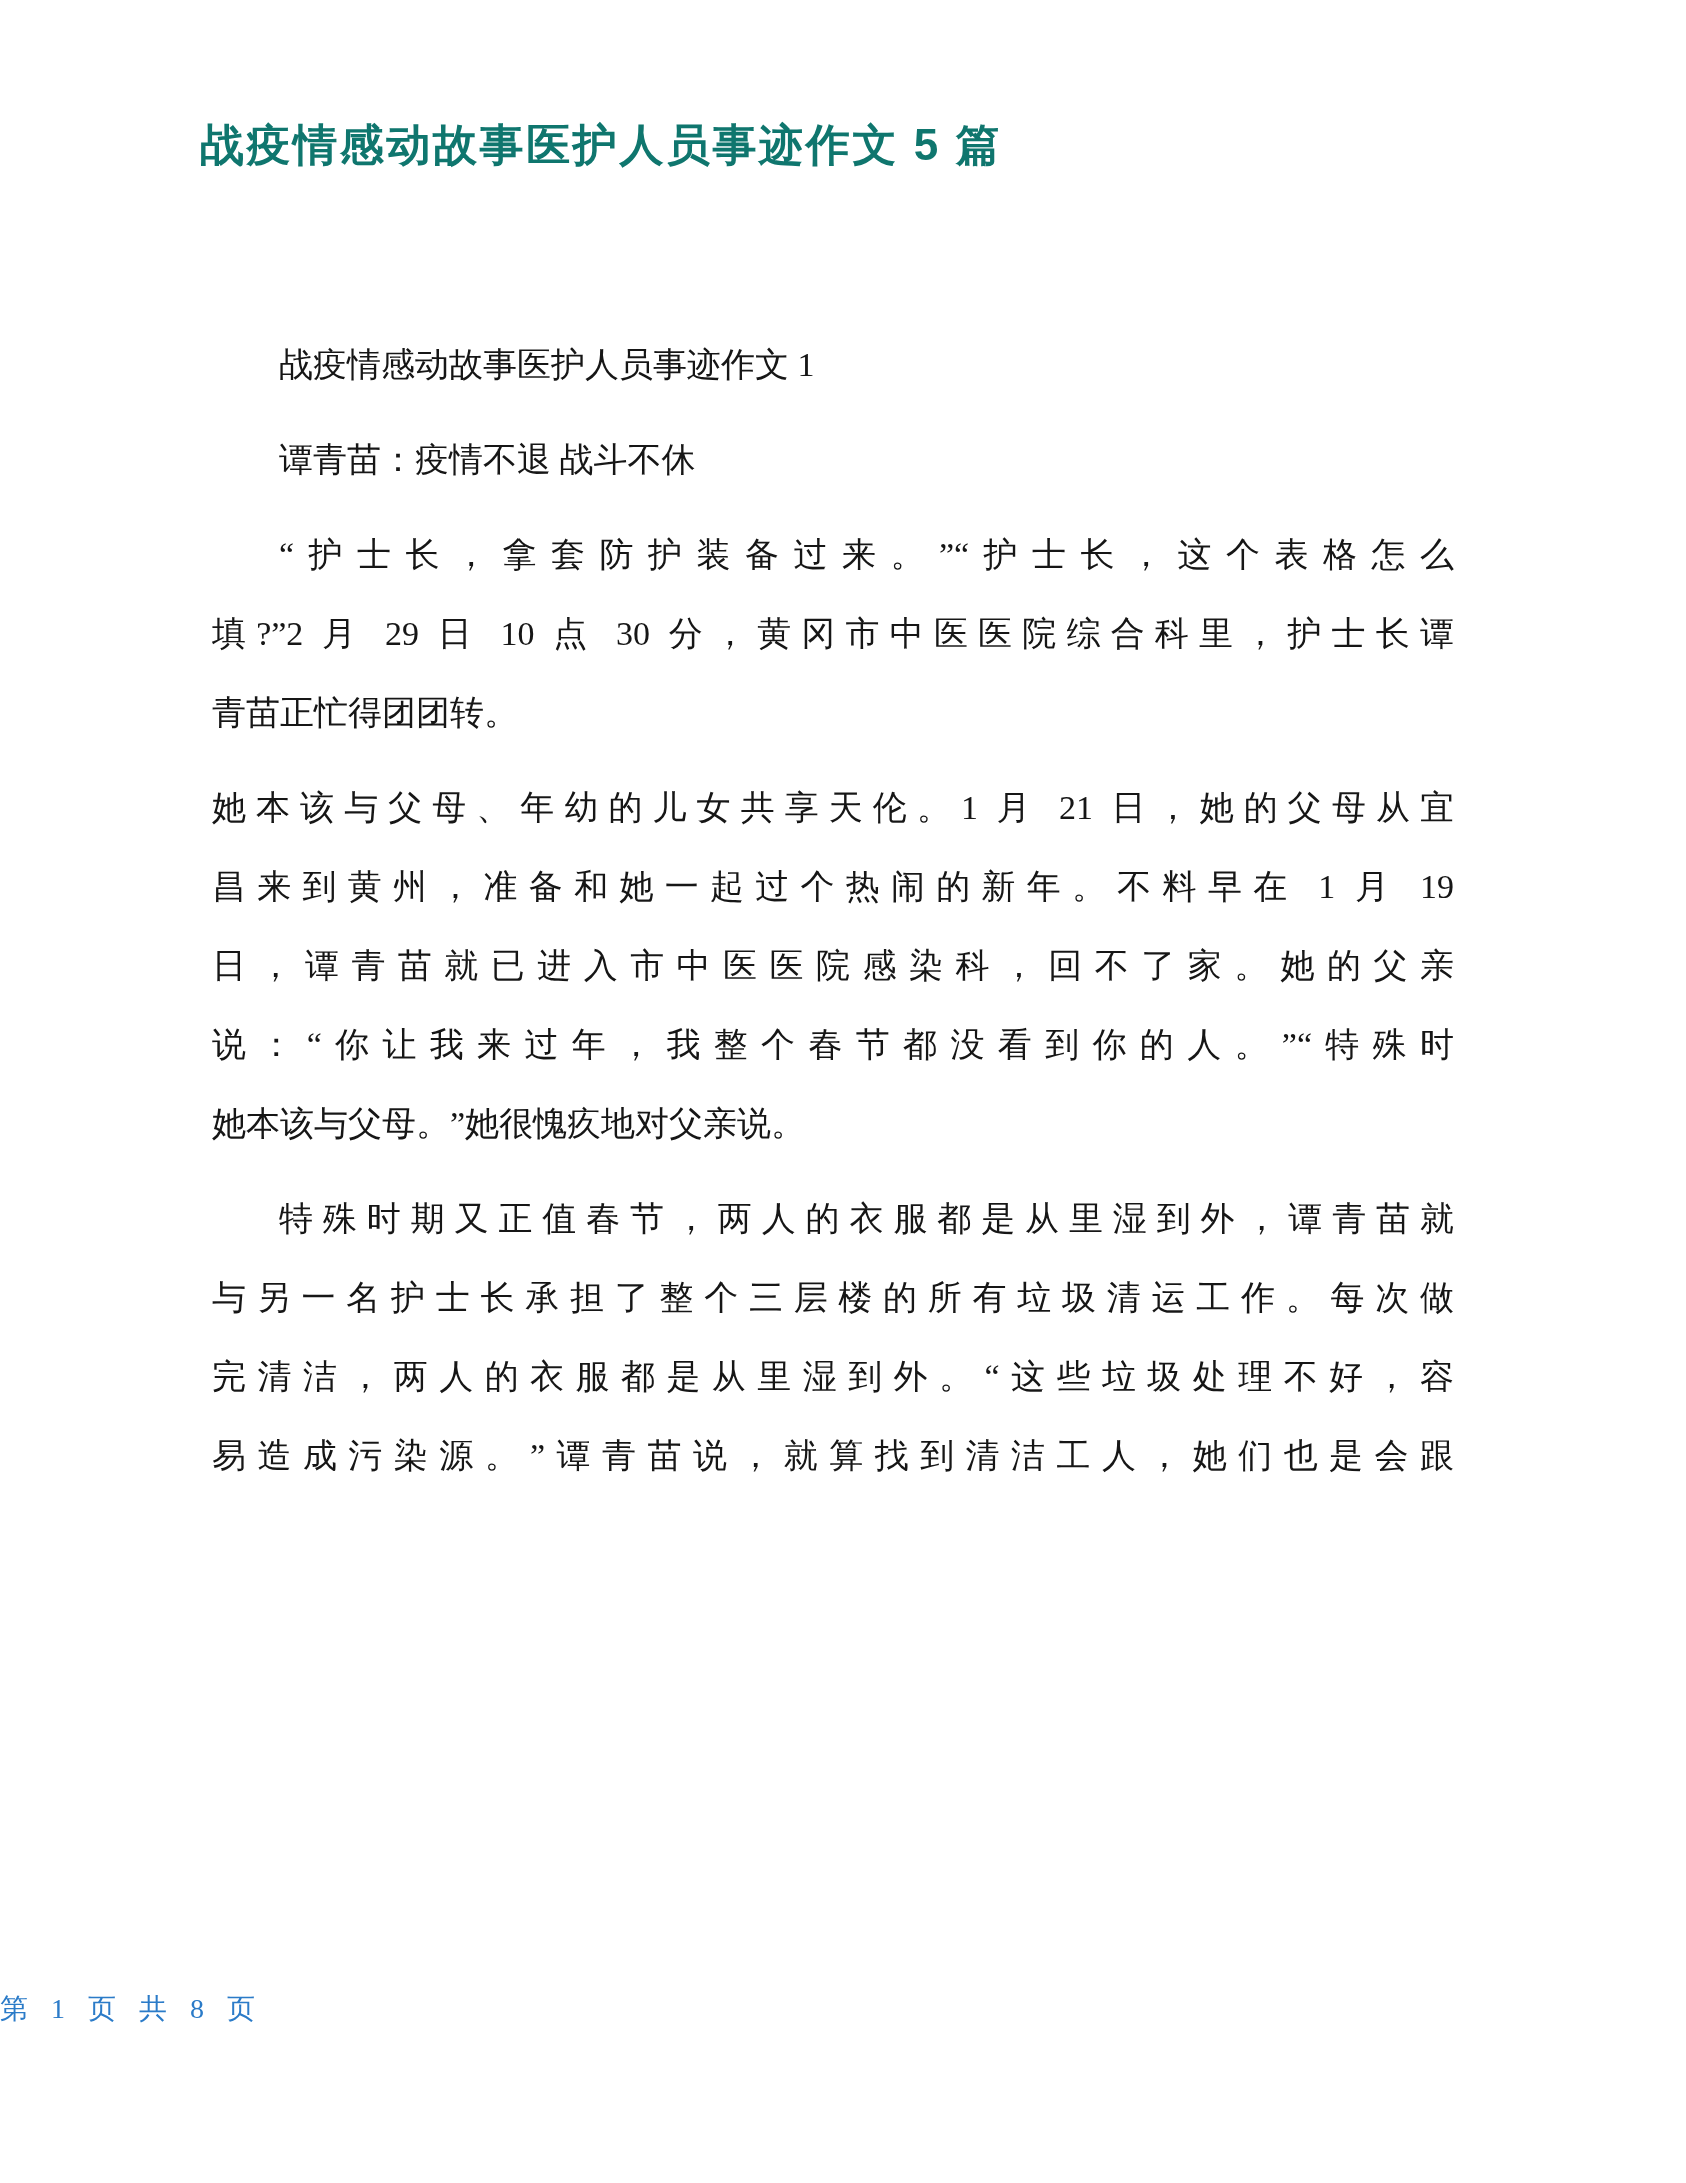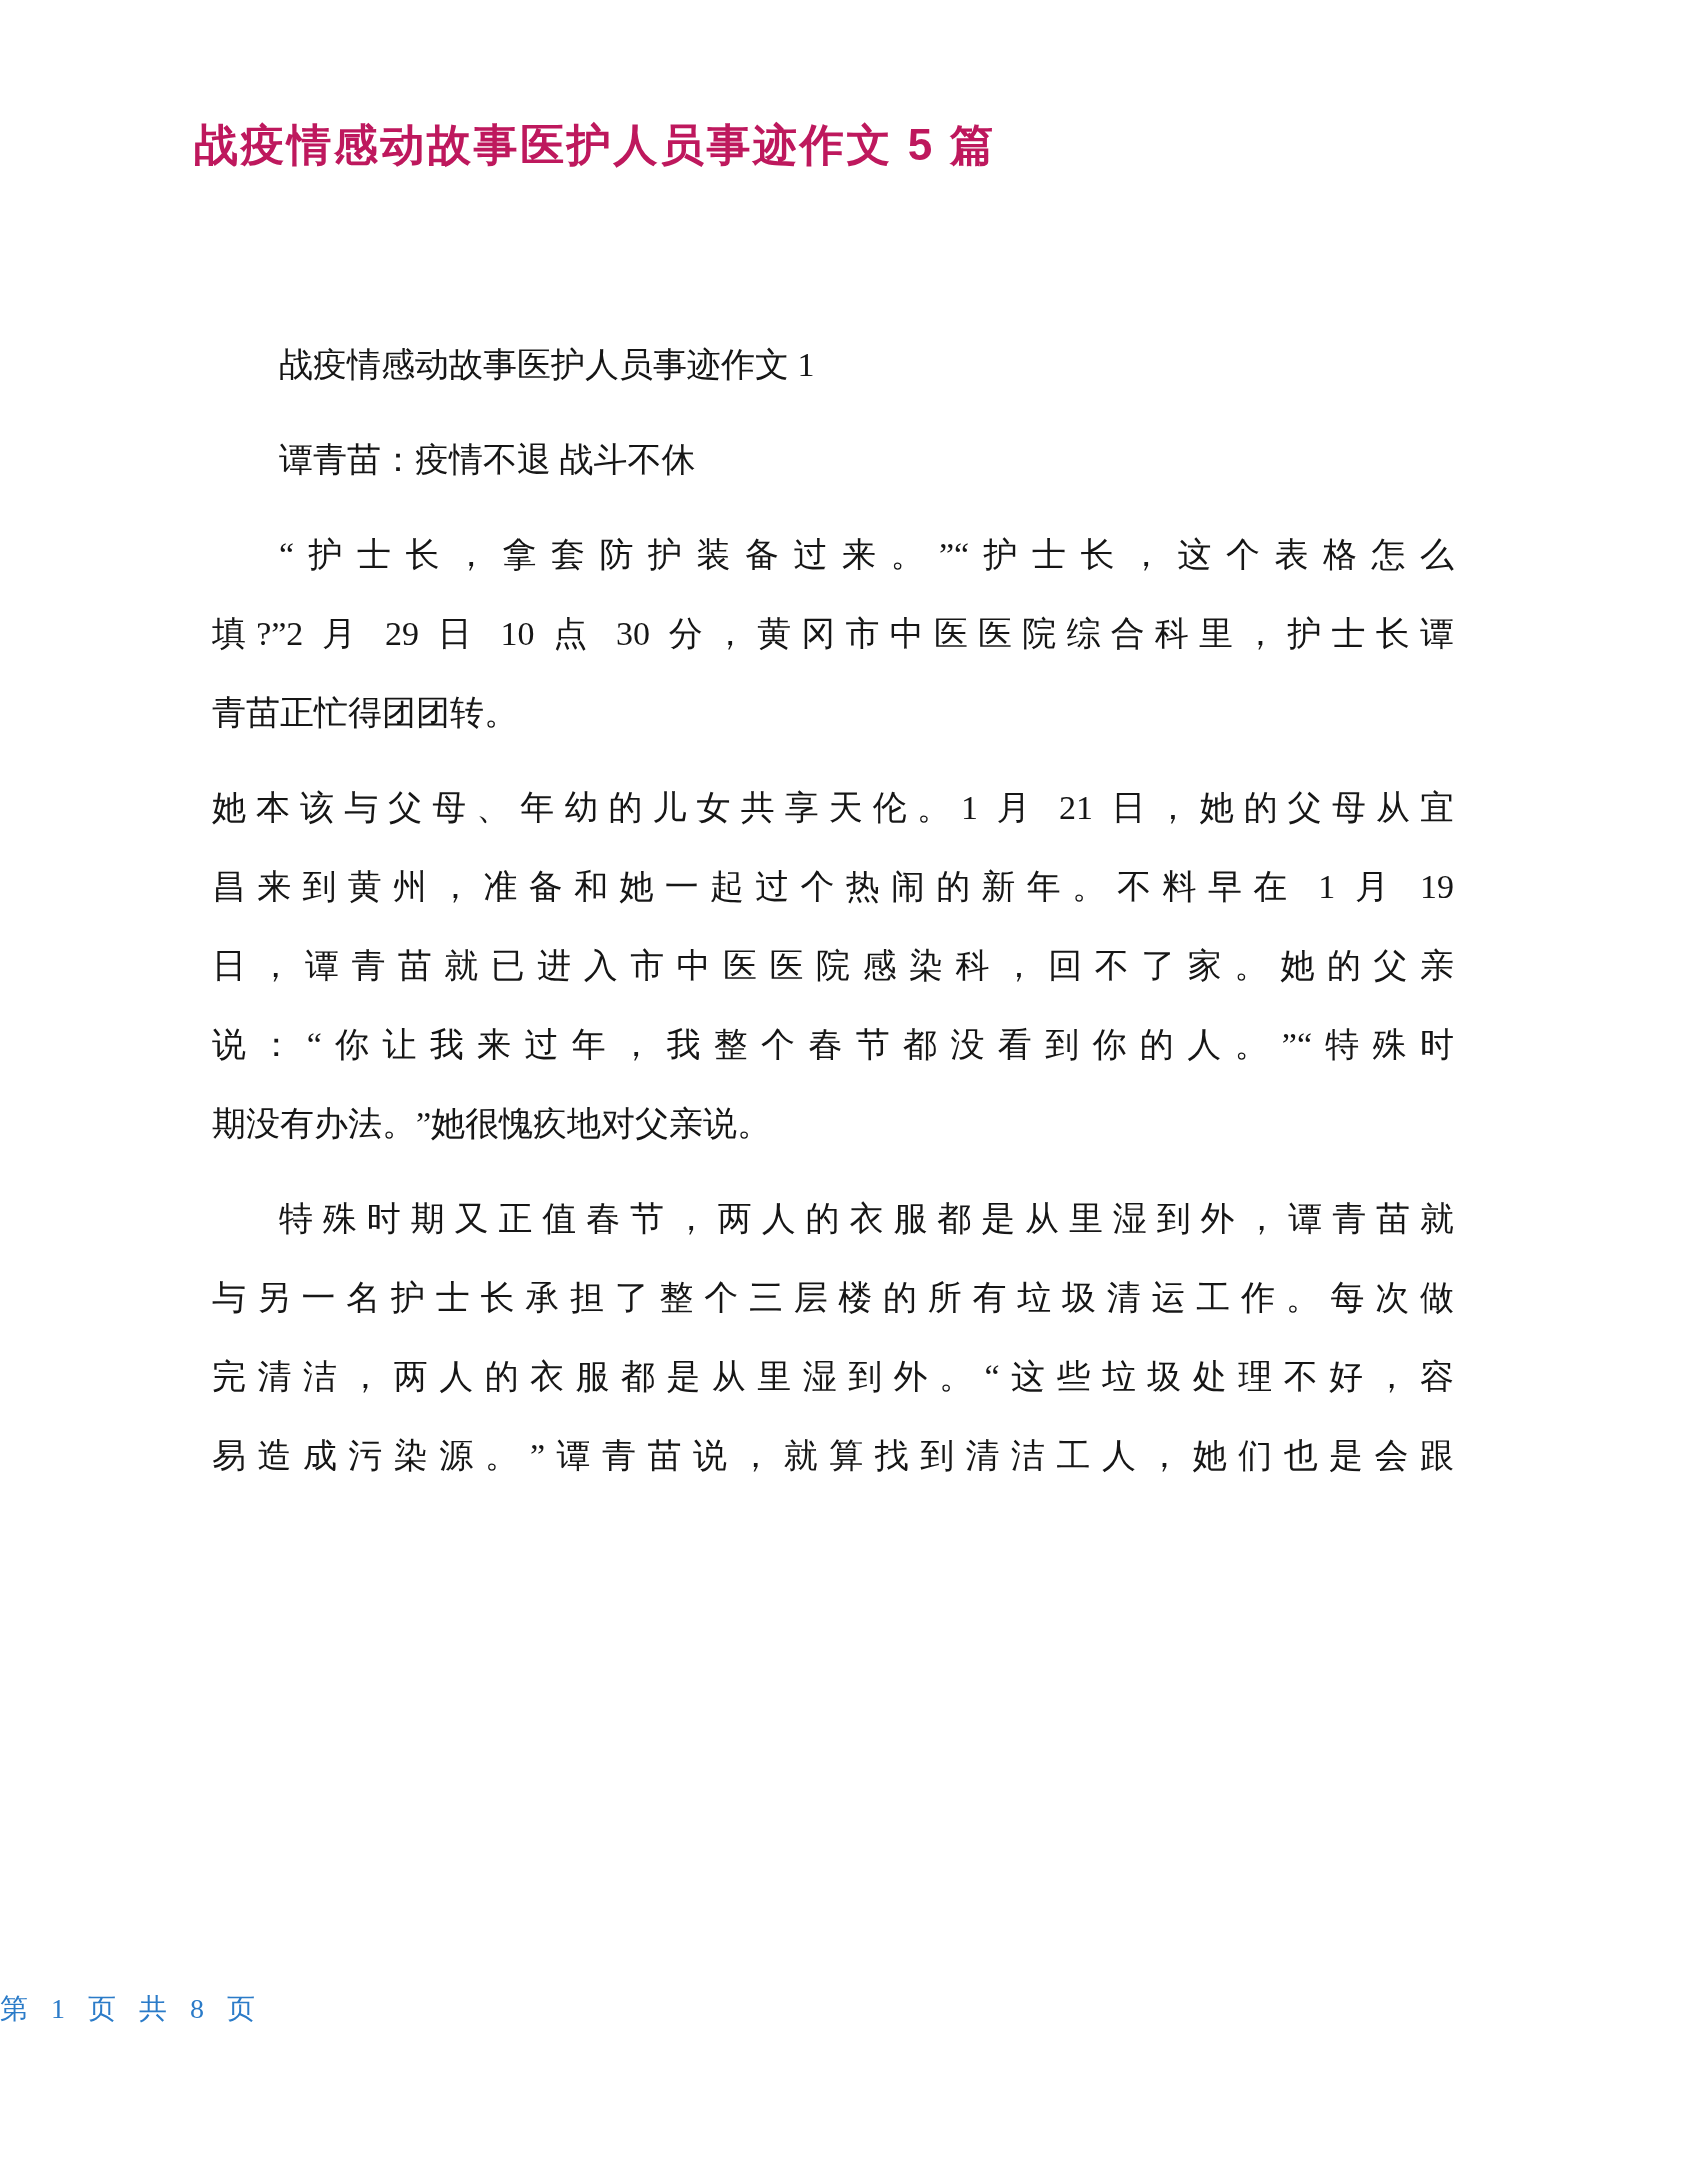--- a/index.html
+++ b/index.html
@@ -7,28 +7,28 @@
     position:relative;
     width:1687px;
     height:2183px;
     background:#ffffff;
     margin:0 auto;
     overflow:hidden;
     font-family:"Liberation Serif","DejaVu Serif",serif;
   }
   .title{
     position:absolute;
-    left:194px;
+    left:200px;
     top:116px;
     margin:0;
     font-family:"Liberation Sans","DejaVu Sans",sans-serif;
     font-weight:700;
     font-size:44px;
     letter-spacing:2.6px;
-    color:#be185d;
+    color:#0f766e;
     white-space:nowrap;
   }
   .body{
     position:absolute;
     left:212px;
     top:325px;
     width:1242px;
     font-size:34px;
     color:#161616;
   }
@@ -80,21 +80,21 @@
       <span class="line first fill">“护士长，拿套防护装备过来。”“护士长，这个表格怎么</span>
       <span class="line fill">填?”2 月 29 日 10 点 30 分，黄冈市中医医院综合科里，护士长谭</span>
       <span class="line">青苗正忙得团团转。</span>
     </p>
 
     <p class="para">
       <span class="line fill">她本该与父母、年幼的儿女共享天伦。1 月 21 日，她的父母从宜</span>
       <span class="line fill">昌来到黄州，准备和她一起过个热闹的新年。不料早在 1 月 19</span>
       <span class="line fill">日，谭青苗就已进入市中医医院感染科，回不了家。她的父亲</span>
       <span class="line fill">说：“你让我来过年，我整个春节都没看到你的人。”“特殊时</span>
-      <span class="line">期没有办法。”她很愧疚地对父亲说。</span>
+      <span class="line">她本该与父母。”她很愧疚地对父亲说。</span>
     </p>
 
 
     <p class="para">
       <span class="line first fill">特殊时期又正值春节，两人的衣服都是从里湿到外，谭青苗就</span>
       <span class="line fill">与另一名护士长承担了整个三层楼的所有垃圾清运工作。每次做</span>
       <span class="line fill">完清洁，两人的衣服都是从里湿到外。“这些垃圾处理不好，容</span>
       <span class="line fill">易造成污染源。”谭青苗说，就算找到清洁工人，她们也是会跟</span>
     </p>
 

